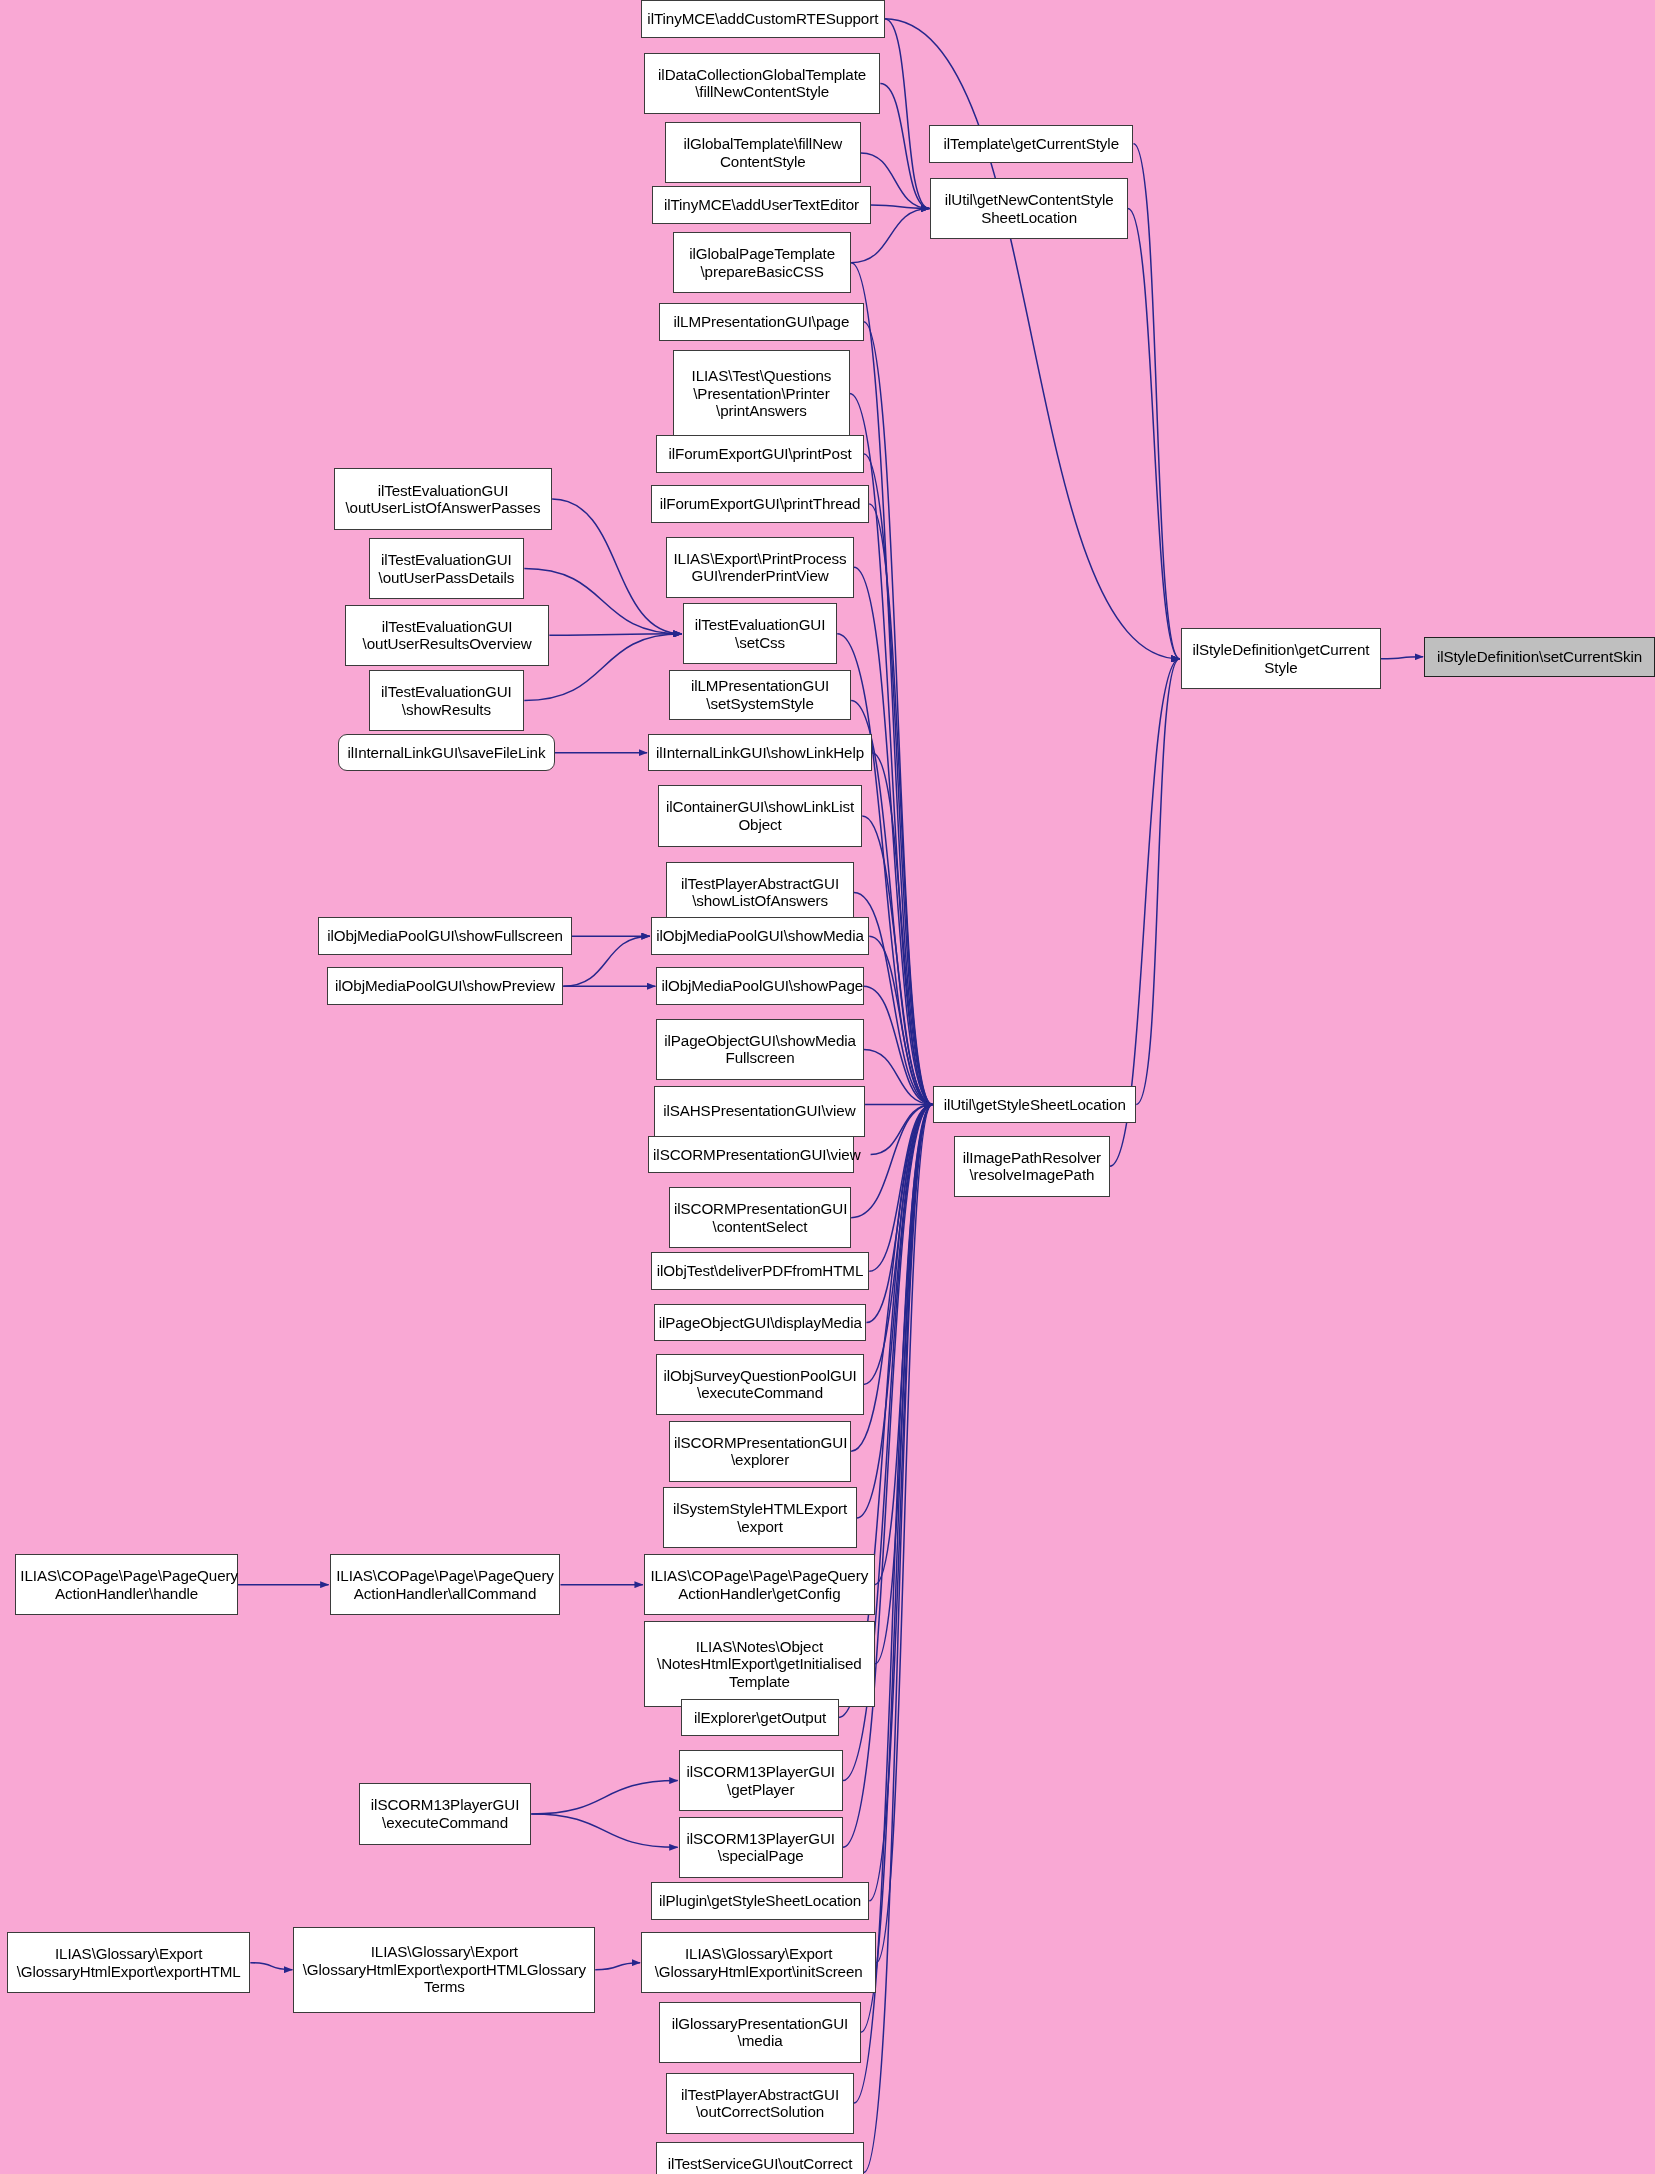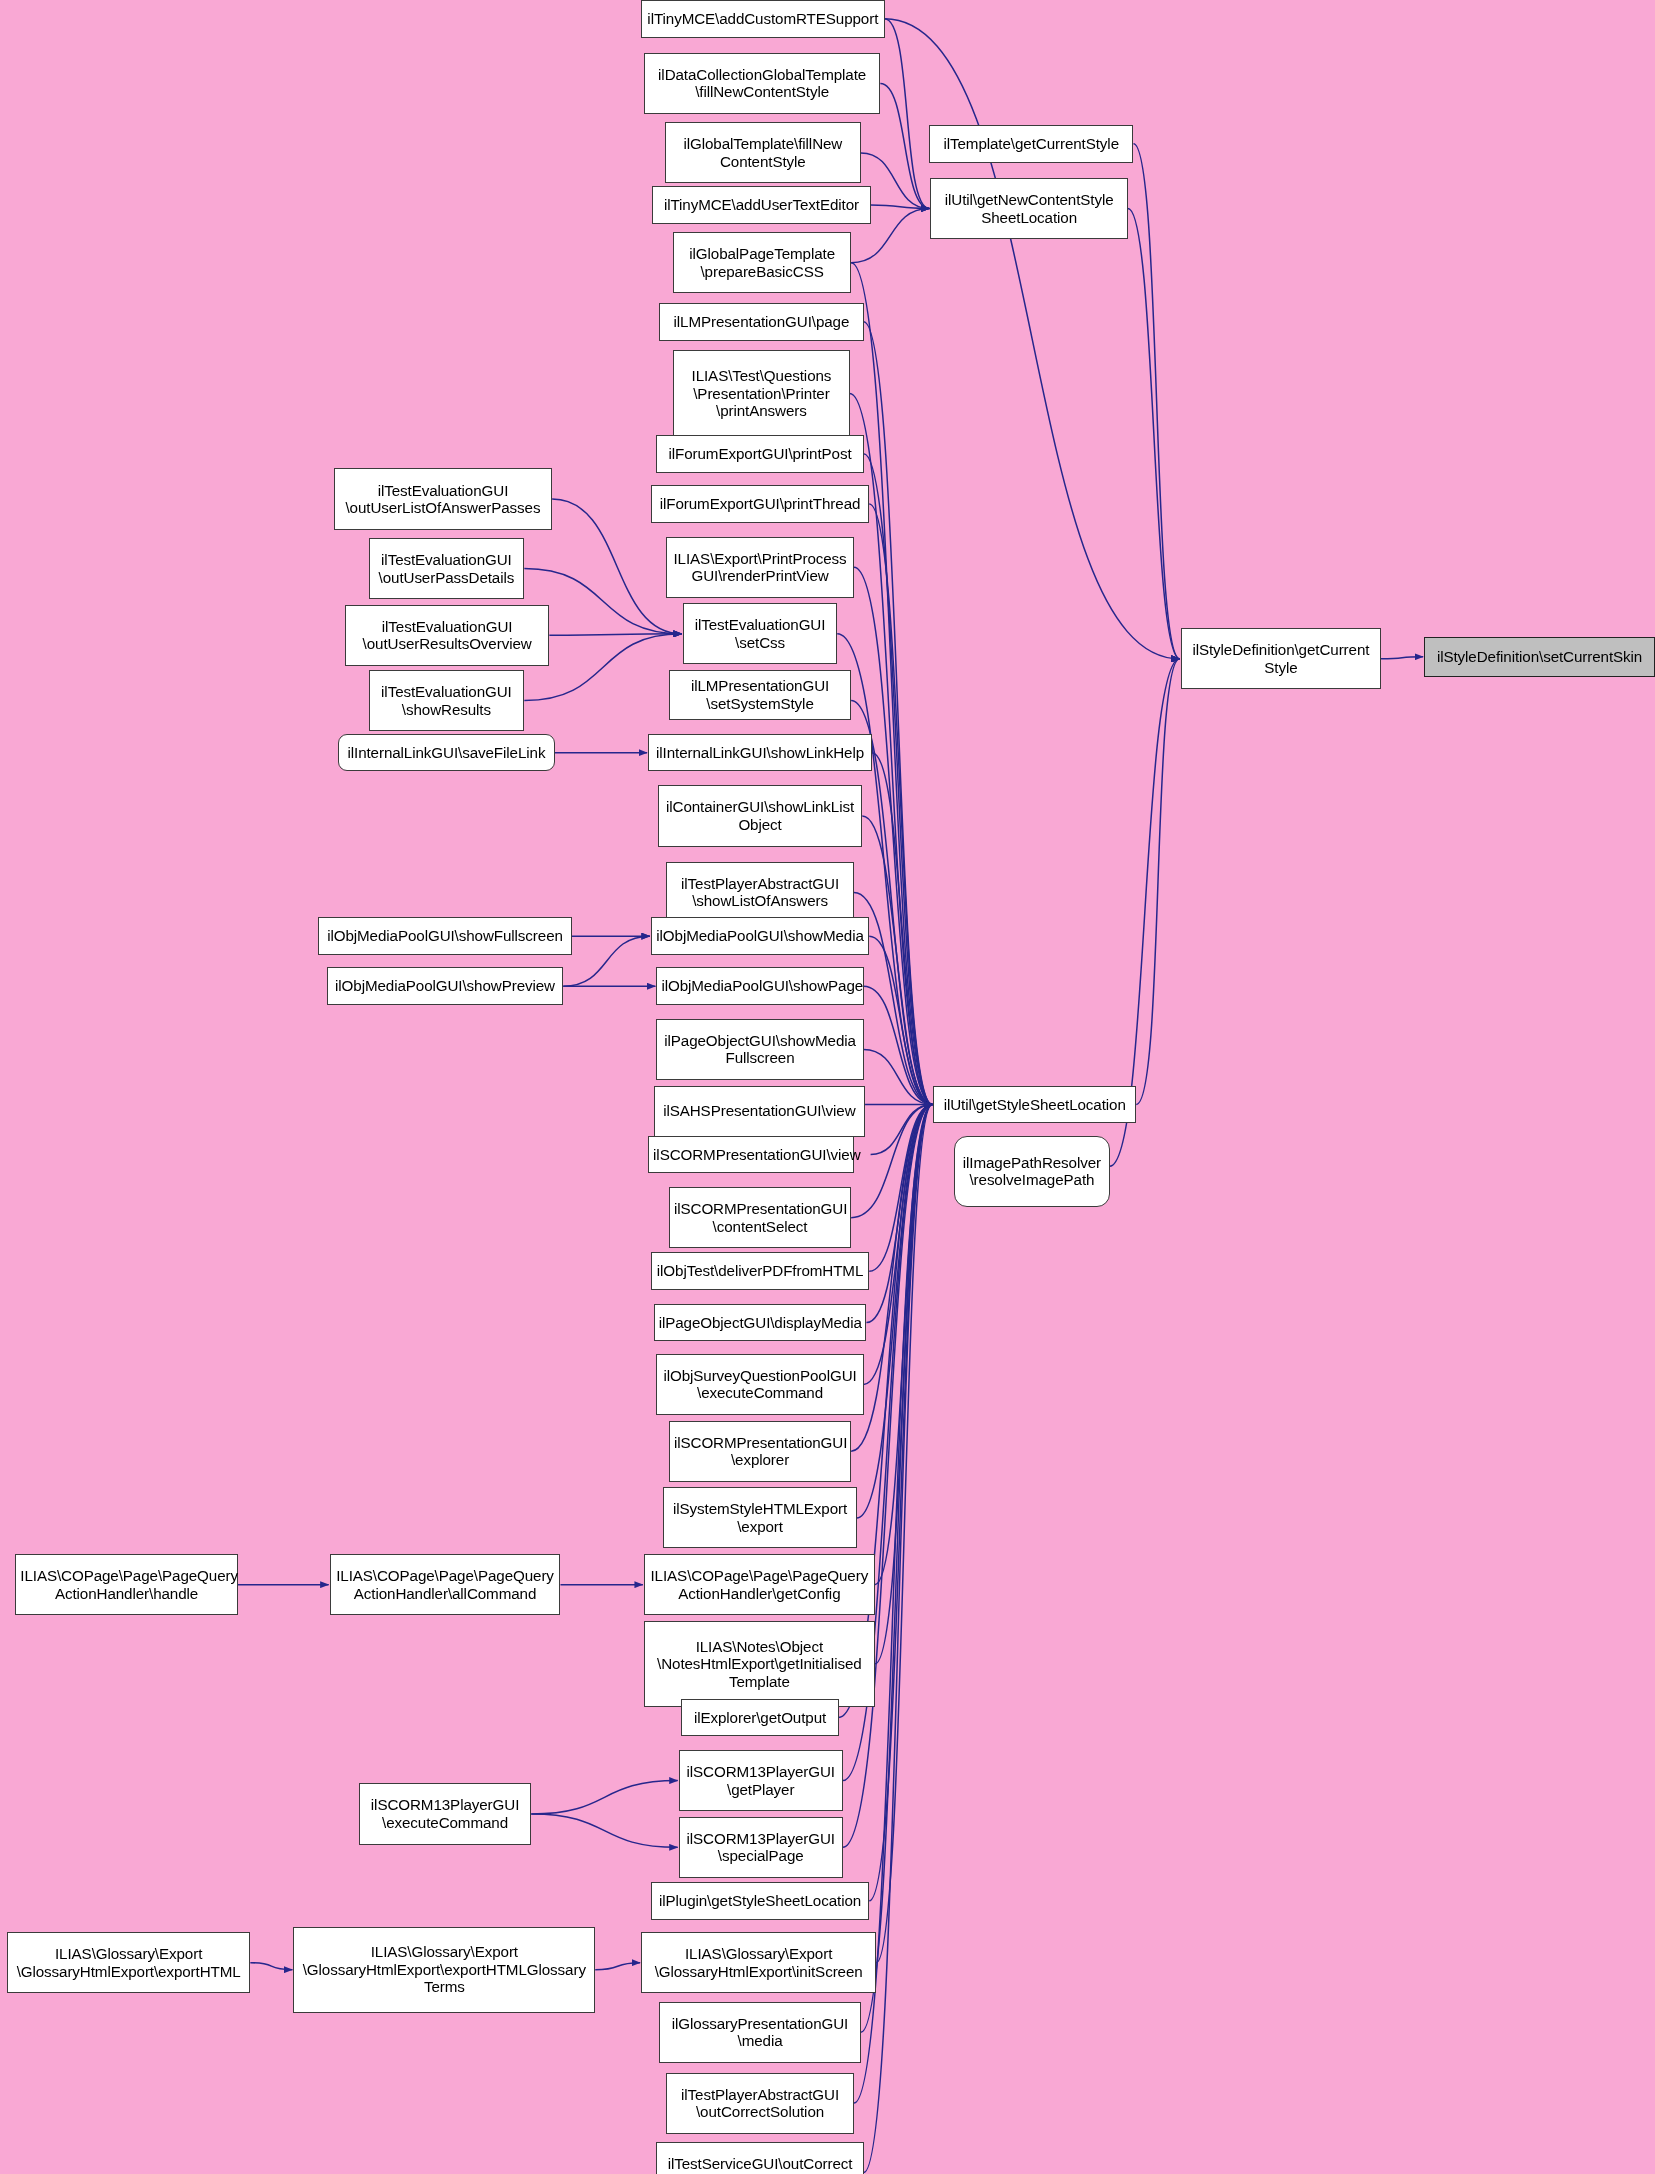--- a/index.html
+++ b/index.html
@@ -201,19 +201,19 @@
 \GlossaryHtmlExport\exportHTMLGlossary
 Terms</span></div>
       <div class="node" style="left: 15.2983px; top: 1554.05px; width: 222.521px; height: 61.1611px;"><span>ILIAS\COPage\Page\PageQuery
 ActionHandler\handle</span></div>
       <div class="node" style="left: 6.95378px; top: 1932.14px; width: 243.382px; height: 61.1611px;"><span>ILIAS\Glossary\Export
 \GlossaryHtmlExport\exportHTML</span></div>
       <div class="node" style="left: 929.025px; top: 125.102px; width: 204.441px; height: 37.5307px;"><span>ilTemplate\getCurrentStyle</span></div>
       <div class="node" style="left: 930.416px; top: 177.923px; width: 197.487px; height: 61.1611px;"><span>ilUtil\getNewContentStyle
 SheetLocation</span></div>
       <div class="node" style="left: 933.197px; top: 1085.61px; width: 203.05px; height: 37.5307px;"><span>ilUtil\getStyleSheetLocation</span></div>
-      <div class="node" style="left: 954.059px; top: 1135.65px; width: 155.765px; height: 71px; border-radius: 13px;"><span>ilImagePathResolver
+      <div class="node" style="left: 954.059px; top: 1135.65px; width: 155.765px; height: 61px;"><span>ilImagePathResolver
 \resolveImagePath</span></div>
       <div class="node" style="left: 1180.75px; top: 628.292px; width: 200.269px; height: 61.1611px;"><span>ilStyleDefinition\getCurrent
 Style</span></div>
       <div class="node highlight" style="left: 1424.13px; top: 636.632px; width: 230.866px; height: 40.3107px;"><span>ilStyleDefinition\setCurrentSkin</span></div>
     </div>
 </div>
 
 </body></html>

